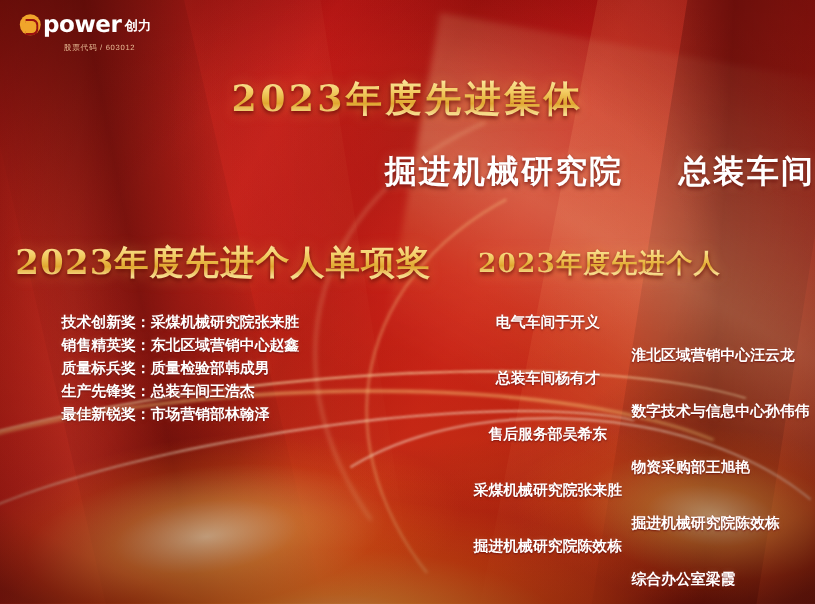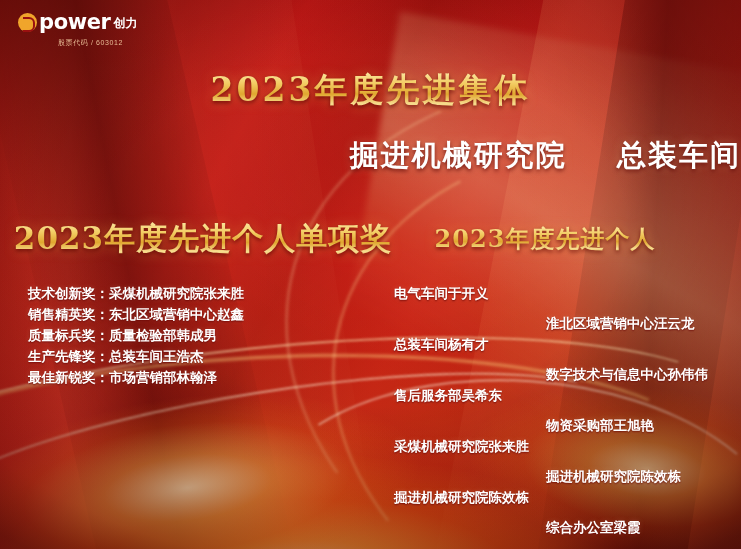--- a/index.html
+++ b/index.html
@@ -98,29 +98,29 @@
     font-family:"DejaVu Serif","Liberation Serif",serif;font-weight:700;font-size:29px;color:#fff;letter-spacing:2px;
     text-shadow:0 2px 4px rgba(90,0,0,.8),0 0 10px rgba(255,200,150,.35);}
   #subtitle .gap{display:inline-block;width:26px;}
 
   .awards-head{position:absolute;left:0;right:0;top:218px;display:flex;align-items:center;}
   #head-left{flex:0 0 390px;font-size:31px;letter-spacing:1px;padding-left:8px;}
   #head-right{flex:1;font-size:24px;letter-spacing:1px;padding-right:49px;}
 
   
   .cols{position:absolute;left:0;right:0;top:283px;display:flex;}
-  .col-left{flex:0 0 360px;padding-left:28px;}
+  .col-left{flex:0 0 360px;padding-left:56px;}
   .col-right{flex:1;padding-left:6px;}
 
   .row{
     font-family:"DejaVu Serif","Liberation Serif",serif;
     font-weight:700;font-size:13.5px;color:#ffffff;line-height:21px;white-space:nowrap;
     text-shadow:0 1px 2px rgba(100,0,0,.85),0 0 5px rgba(255,180,140,.25);
   }
-  .col-right .row{display:flex;}
+  .col-right .row{display:flex;text-align:center;}
   .cellA{flex:0 0 152px;}
   .cellB{flex:0 0 auto;margin-top:30px;}
 </style>
 </head>
 <body>
 
 <div id="stage">
 
   <div class="fold f1"></div>
   <div class="fold d f2"></div>

